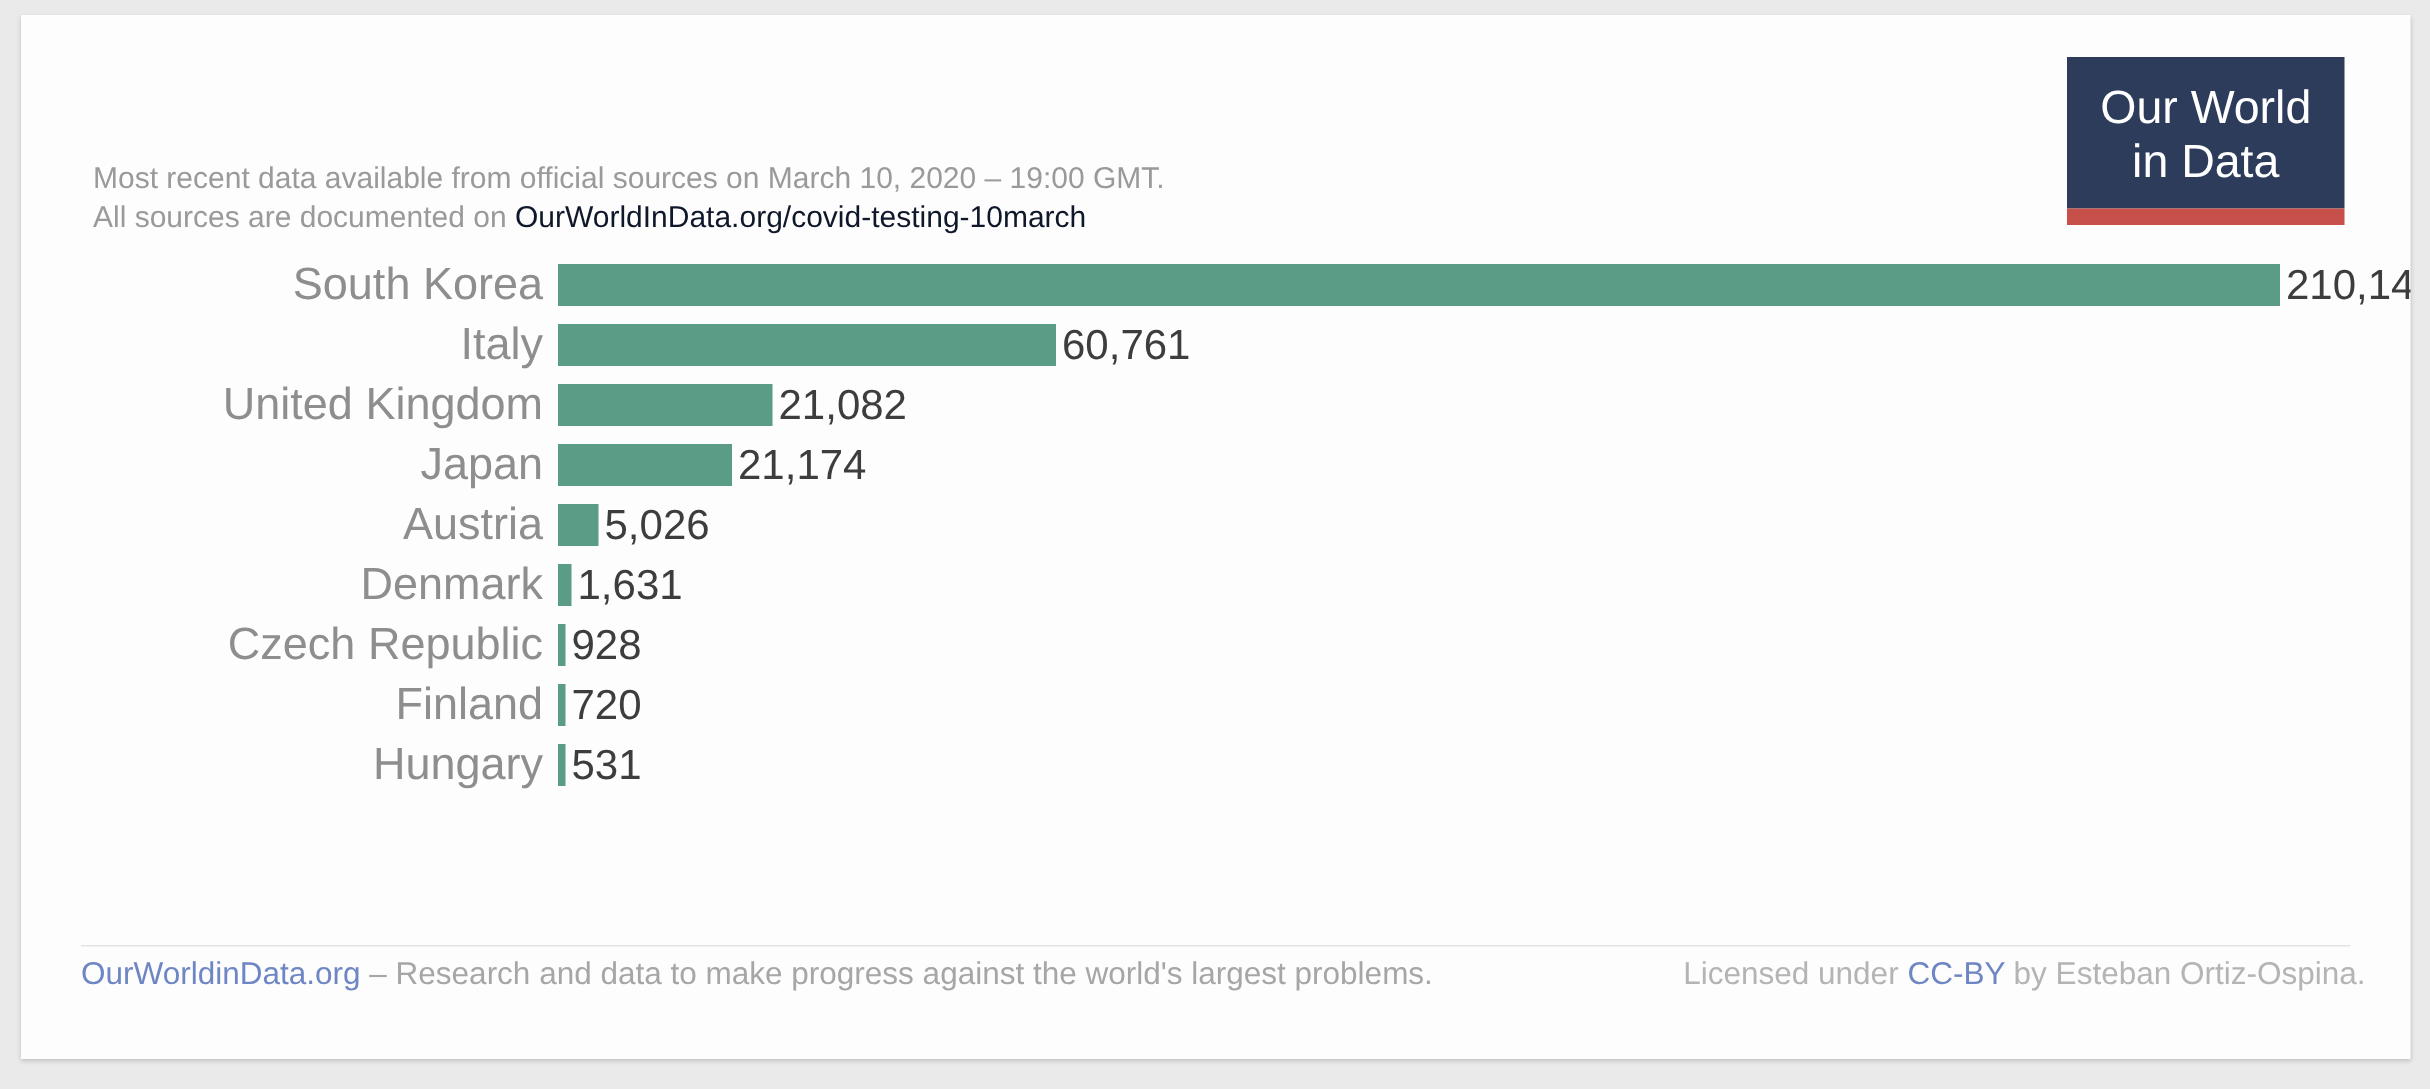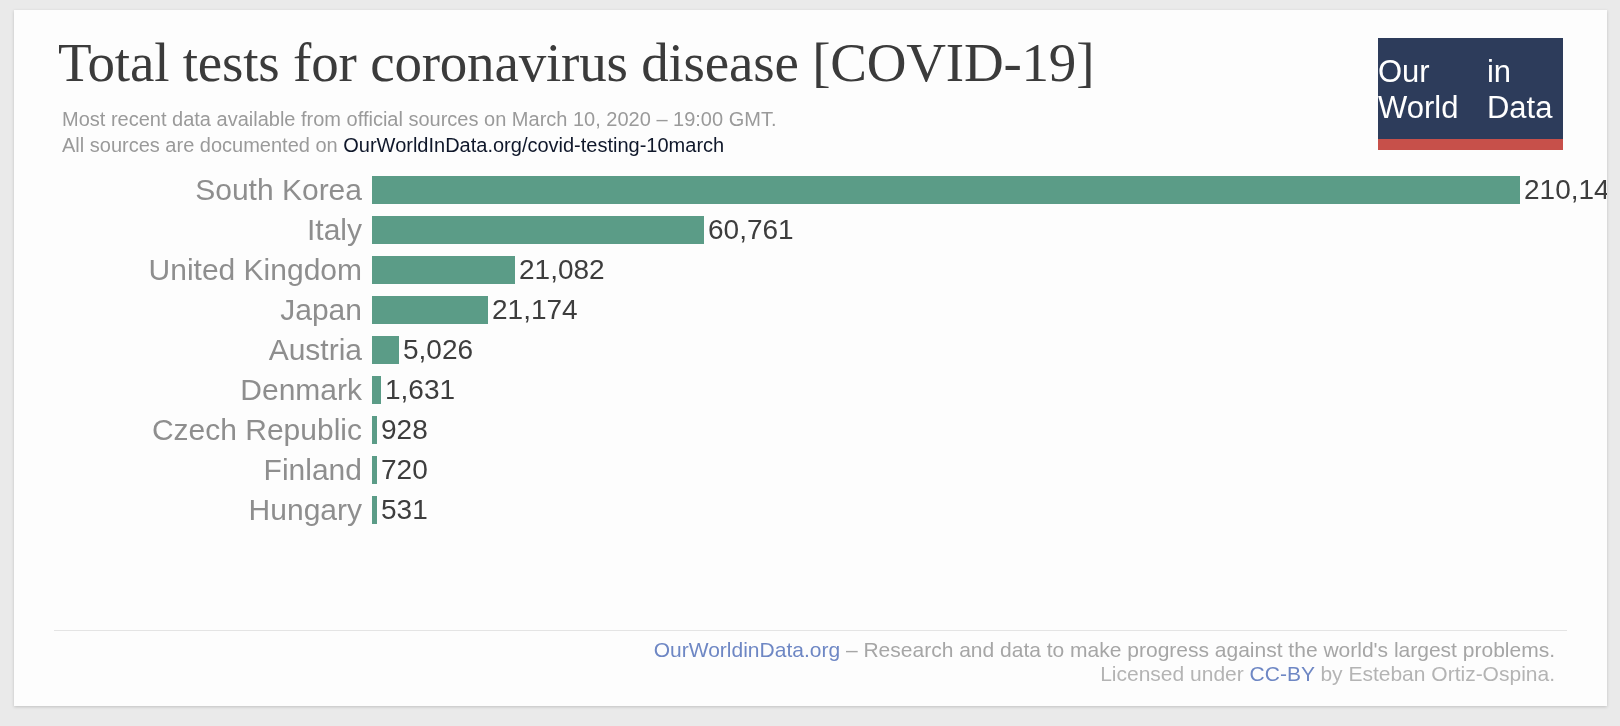--- a/index.html
+++ b/index.html
@@ -69,21 +69,21 @@
     right: 44px;
     top: 28px;
     width: 185px;
     height: 112px;
   }
   .logo-box {
     width: 100%;
     height: 101px;
     background: #2d3c5b;
     display: flex;
-    flex-direction: row;
+    flex-direction: column;
     align-items: center;
     justify-content: center;
     box-sizing: border-box;
     padding-top: 2px;
   }
   .logo-line {
     color: #ffffff;
     font-size: 31px;
     line-height: 36px;
     font-weight: 400;
@@ -146,49 +146,47 @@
     position: absolute;
     left: 40px;
     right: 40px;
     top: 620px;
     height: 1px;
     background: #e4e4e4;
   }
   .footer {
     position: absolute;
     left: 40px;
-    right: 52px;
+    right: 30px;
     top: 628px;
     height: 40px;
     display: flex;
-    align-items: flex-end;
+    align-items: flex-start;
     justify-content: space-between;
     font-size: 21px;
     color: #a6a6a6;
     white-space: nowrap;
-    flex-direction: column;
   }
   .footer-left .owid-link {
     color: #6e87c4;
     text-decoration: none;
   }
   .footer-right { color: #b4b4b4; }
   .footer-right .cc-link {
     color: #6e87c4;
     text-decoration: none;
   }
 </style>
 </head>
 <body>
 
 <div id="root">
   <div class="card">
 
     <div class="header">
-      <div class="chart-title">Total tests for coronavirus disease [COVID-19]</div>
 
       <div class="subtitle-block">
         <span class="subtitle-line">Most recent data available from official sources on March 10, 2020 – 19:00 GMT.</span>
         <span class="subtitle-line"><span>All sources are documented on </span><a href="#" class="subtitle-link">OurWorldInData.org/covid-testing-10march</a></span>
       </div>
 
       <div class="logo">
         <div class="logo-box">
           <span class="logo-line">Our World</span>
           <span class="logo-line">in Data</span>

